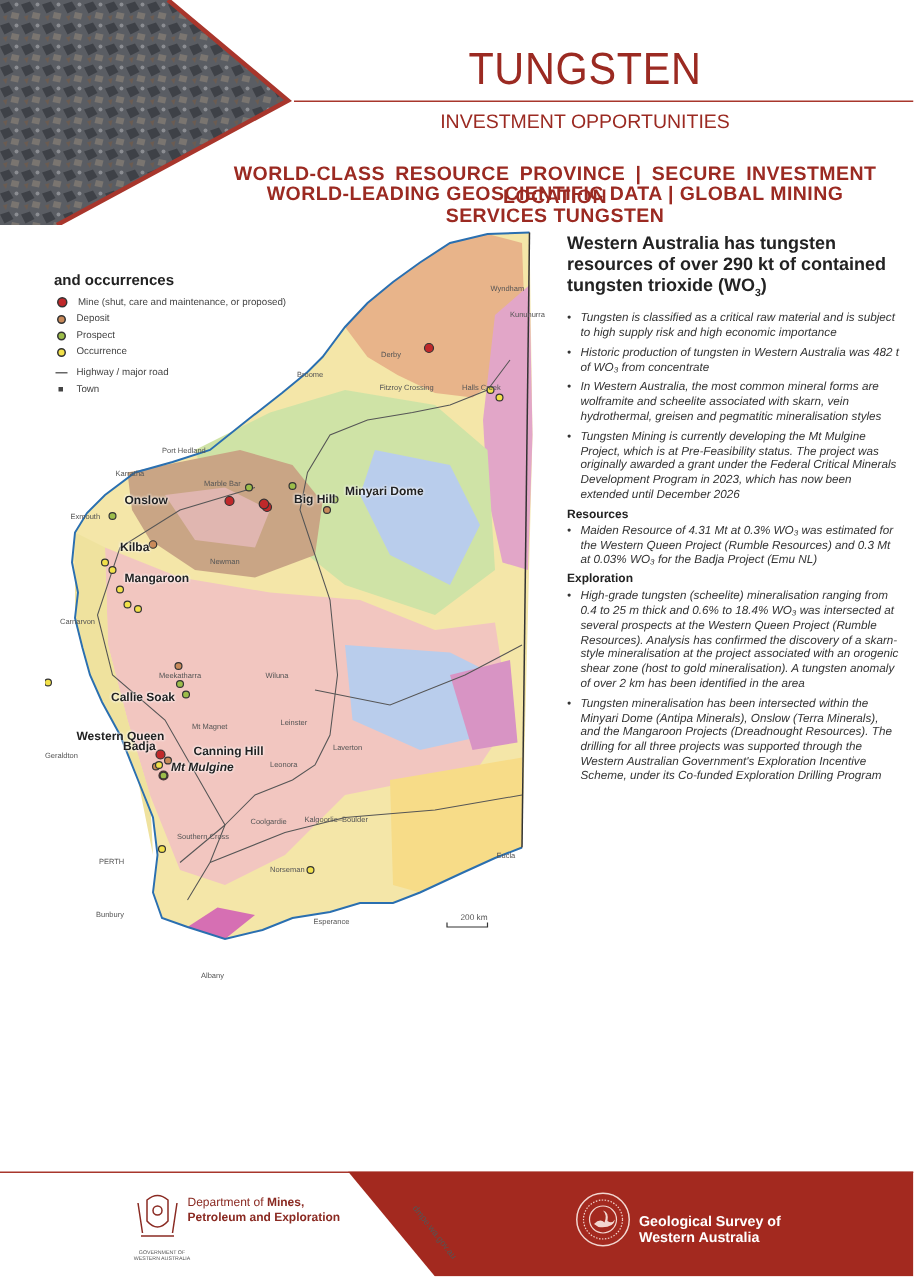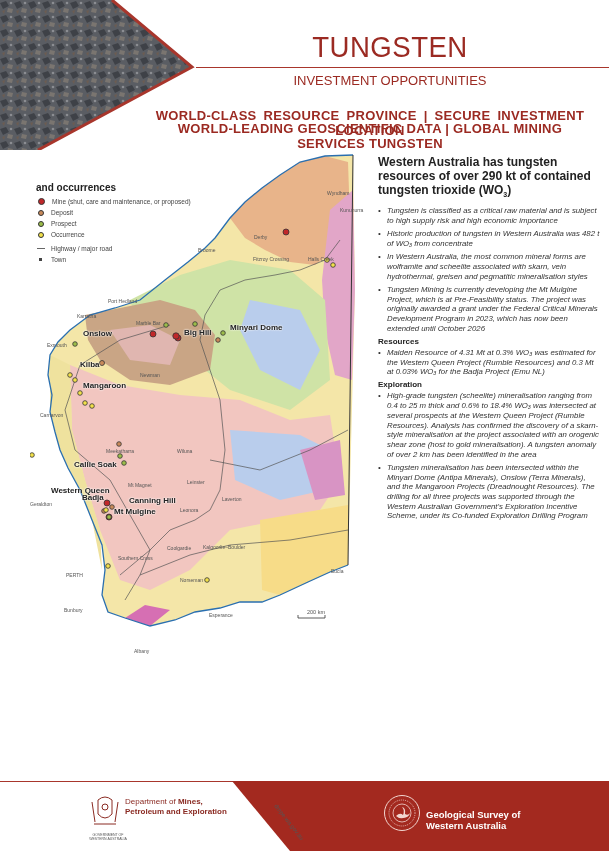--- a/index.html
+++ b/index.html
@@ -154,27 +154,27 @@
     </div>
   <div class="lg-item">
       <span style="display:inline-block;width:3px;height:3px;background:#444;margin:0 9px 0 3px;"></span>
       <span>Town</span>
     </div>
 </div>
 
 <div class="abs maplabel" style="left:83px;top:329px;">Onslow</div>
 <div class="abs maplabel" style="left:80px;top:360px;">Kilba</div>
 <div class="abs maplabel" style="left:83px;top:381px;">Mangaroon</div>
-<div class="abs maplabel" style="left:184px;top:328px;">Big Hill</div>
+<div class="abs maplabel" style="left:196px;top:328px;">Big Hill</div>
 <div class="abs maplabel" style="left:230px;top:323px;">Minyari Dome</div>
 <div class="abs maplabel" style="left:74px;top:460px;">Callie Soak</div>
 <div class="abs maplabel" style="left:51px;top:442px;margin-top:44px;">Western Queen</div>
 <div class="abs maplabel" style="left:82px;top:493px;">Badja</div>
 <div class="abs maplabel" style="left:129px;top:496px;">Canning Hill</div>
-<div class="abs maplabel" style="left:114px;top:507px;">Mt Mulgine</div>
+<div class="abs maplabel" style="left:114px;top:507px;font-style:italic;">Mt Mulgine</div>
 
 <div class="abs town" style="left:327px;top:190px;">Wyndham</div>
 <div class="abs town" style="left:340px;top:207px;">Kununurra</div>
 <div class="abs town" style="left:254px;top:234px;">Derby</div>
 <div class="abs town" style="left:198px;top:247px;">Broome</div>
 <div class="abs town" style="left:253px;top:256px;">Fitzroy Crossing</div>
 <div class="abs town" style="left:308px;top:256px;">Halls Creek</div>
 <div class="abs town" style="left:108px;top:298px;">Port Hedland</div>
 <div class="abs town" style="left:77px;top:313px;">Karratha</div>
 <div class="abs town" style="left:136px;top:320px;">Marble Bar</div>
@@ -198,21 +198,21 @@
 <div class="abs town" style="left:209px;top:612px;">Esperance</div>
 <div class="abs town" style="left:134px;top:648px;">Albany</div>
 <div class="abs town" style="left:307px;top:609px;font-size:5.5px;">200 km</div>
 
 <div class="abs rcol">
   <div class="rhead"><span>Western Australia has tungsten resources of over 290 kt of contained tungsten trioxide (WO</span><sub>3</sub><span>)</span></div>
   <ul>
     <li>Tungsten is classified as a critical raw material and is subject to high supply risk and high economic importance</li>
     <li>Historic production of tungsten in Western Australia was 482 t of WO₃ from concentrate</li>
     <li>In Western Australia, the most common mineral forms are wolframite and scheelite associated with skarn, vein hydrothermal, greisen and pegmatitic mineralisation styles</li>
-    <li>Tungsten Mining is currently developing the Mt Mulgine Project, which is at Pre-Feasibility status. The project was originally awarded a grant under the Federal Critical Minerals Development Program in 2023, which has now been extended until October 2026</li>
+    <li>Tungsten Mining is currently developing the Mt Mulgine Project, which is at Pre-Feasibility status. The project was originally awarded a grant under the Federal Critical Minerals Development Program in 2023, which has now been extended until December 2026</li>
   </ul>
   <div class="sec">Resources</div>
   <ul>
     <li>Maiden Resource of 4.31 Mt at 0.3% WO₃ was estimated for the Western Queen Project (Rumble Resources) and 0.3 Mt at 0.03% WO₃ for the Badja Project (Emu NL)</li>
   </ul>
   <div class="sec">Exploration</div>
   <ul>
     <li>High-grade tungsten (scheelite) mineralisation ranging from 0.4 to 25 m thick and 0.6% to 18.4% WO₃ was intersected at several prospects at the Western Queen Project (Rumble Resources). Analysis has confirmed the discovery of a skarn-style mineralisation at the project associated with an orogenic shear zone (host to gold mineralisation). A tungsten anomaly of over 2 km has been identified in the area</li>
     <li>Tungsten mineralisation has been intersected within the Minyari Dome (Antipa Minerals), Onslow (Terra Minerals), and the Mangaroon Projects (Dreadnought Resources). The drilling for all three projects was supported through the Western Australian Government's Exploration Incentive Scheme, under its Co-funded Exploration Drilling Program</li>
   </ul>

